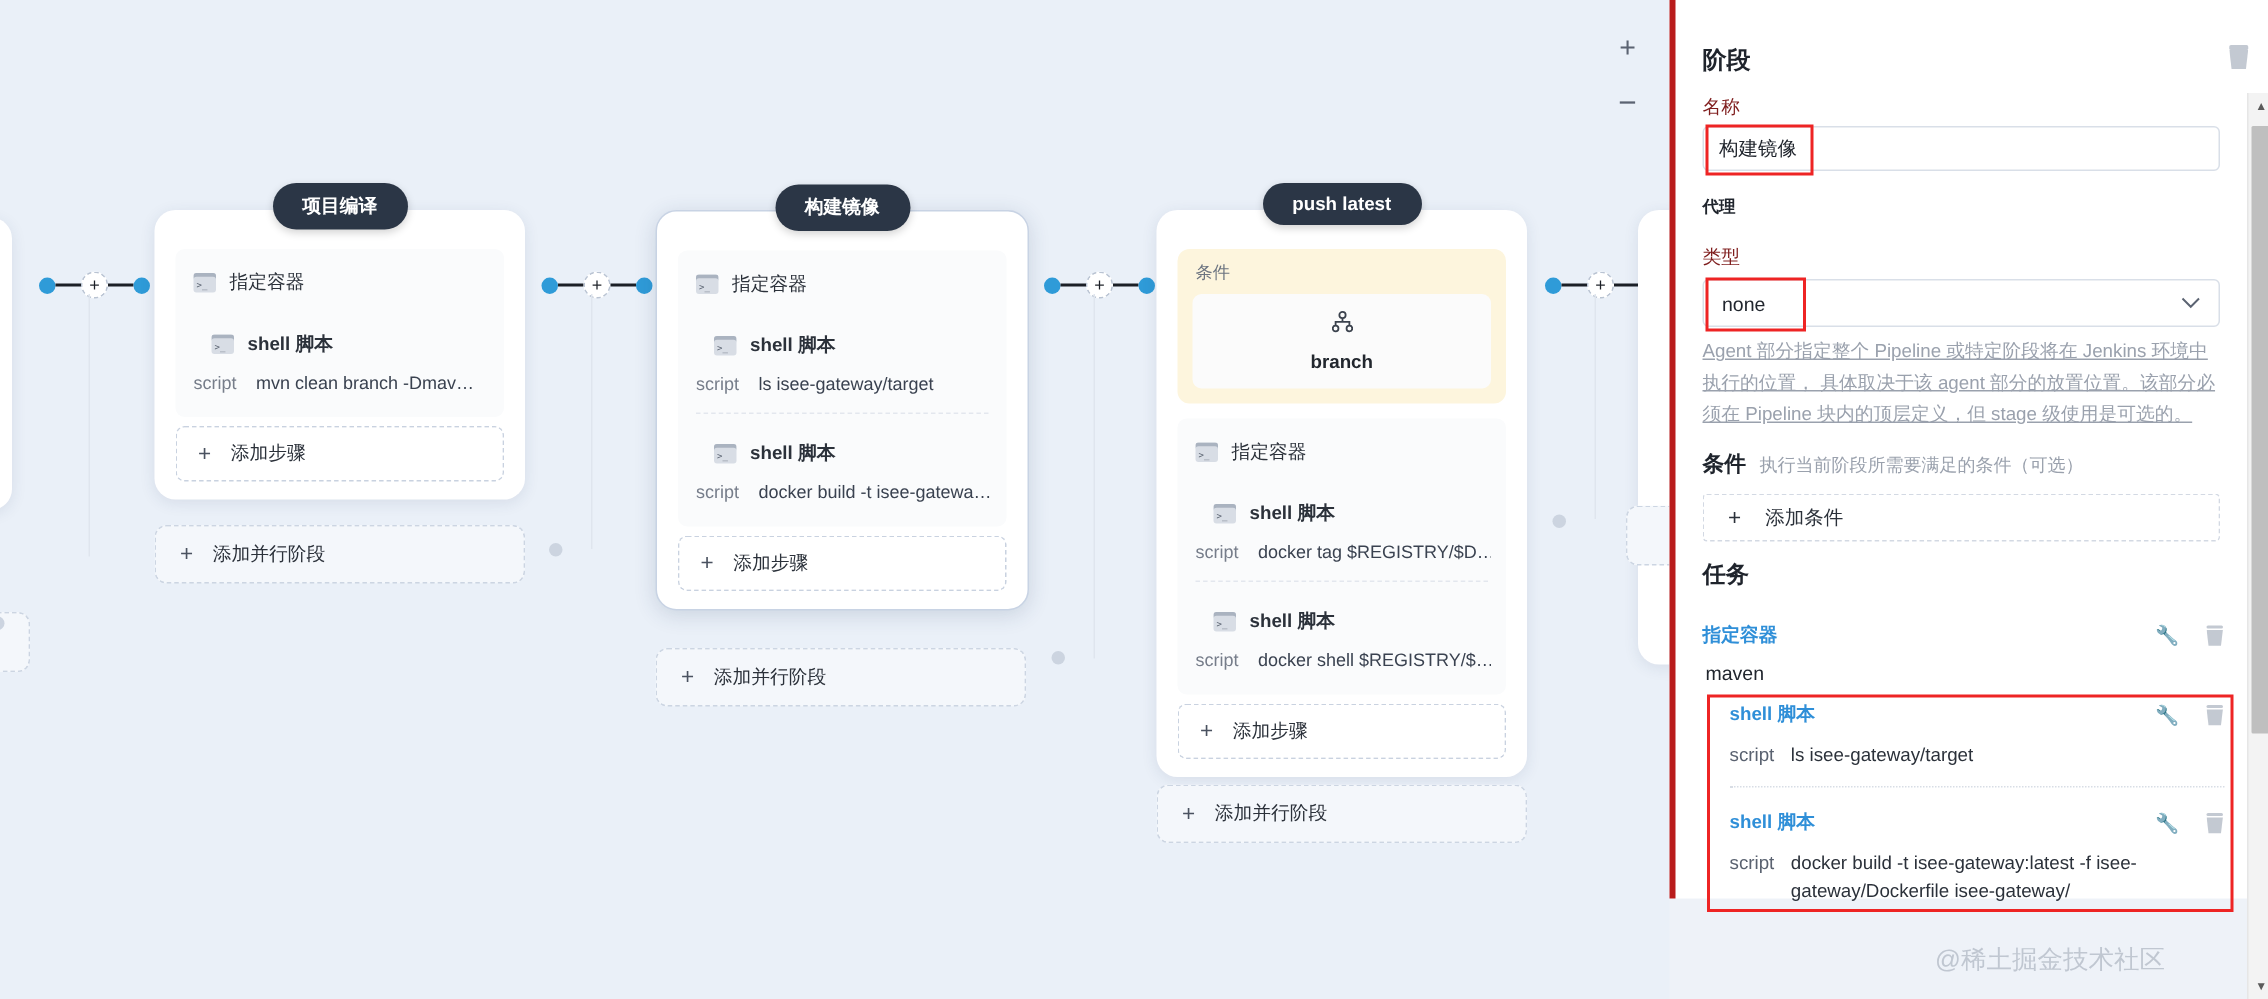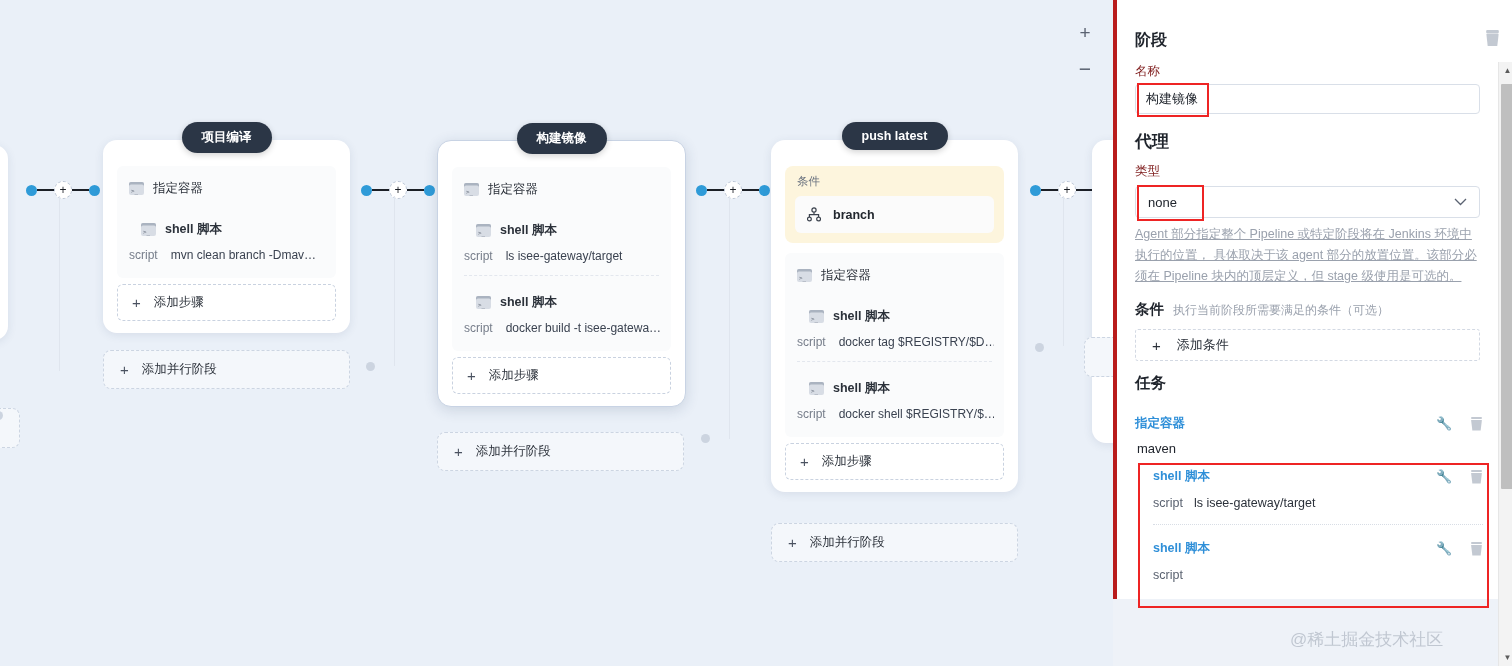--- a/index.html
+++ b/index.html
@@ -23,21 +23,21 @@
   .stage-chip{
     position:absolute;top:-18px;left:50%;transform:translateX(-50%);
     background:#2b3646;color:#fff;border-radius:16px;
     padding:7px 20px;font-size:12.5px;font-weight:700;white-space:nowrap;
     box-shadow:0 2px 6px rgba(0,0,0,.18);
   }
   .stage-body{padding:26px 14px 12px 14px;}
   .block{background:#fafbfc;border-radius:6px;padding:8px 10px 4px;}
   .cond-block{background:#fdf5dd;border-radius:8px;padding:8px 10px 10px;margin-bottom:10px;}
   .cond-label{font-size:11.5px;color:#6c7480;margin:0 0 7px 2px;}
-  .cond-item{background:#fbfbfb;border-radius:6px;padding:11px 12px;display:flex;align-items:center;gap:12px;}
+  .cond-item{background:#fbfbfb;border-radius:6px;padding:11px 12px;display:flex;align-items:center;gap:12px;flex-direction:column;}
   .cond-item .txt{font-size:12.5px;font-weight:700;color:#22272e;}
 
   .row{display:flex;align-items:center;gap:9px;padding:6px 2px;}
   .row .lbl{font-size:12.5px;color:#2b313a;}
   .row .lbl.b{font-weight:700;}
   .script{display:flex;gap:13px;font-size:12px;color:#3a4250;padding:4px 2px 12px 2px;white-space:nowrap;overflow:hidden;}
   .script .k{color:#767d8a;}
   .hr{border-bottom:1px dashed #e3e7ee;margin:0 2px 4px;}
 
   .dashed-btn{
@@ -269,21 +269,21 @@
 
   <div style="position:absolute;left:18px;top:30px;" class="p-h1">阶段</div>
   <div style="position:absolute;left:369px;top:31px;">
     <div class="trash" style="transform:scale(1.15);"></div>
   </div>
 
   <div class="p-lbl" style="position:absolute;left:18px;top:63px;">名称</div>
   <div class="p-input" style="position:absolute;left:18px;top:84px;width:345px;box-sizing:border-box;">构建镜像</div>
   <div class="redbox" style="left:20px;top:83px;width:72px;height:34px;"></div>
 
-  <div class="p-h1" style="position:absolute;left:18px;top:130px;font-size:17px;">代理</div>
+  <div class="p-h1" style="position:absolute;left:18px;top:130px;font-size:11px;">代理</div>
   <div class="p-lbl" style="position:absolute;left:18px;top:163px;">类型</div>
   <div class="p-select" style="position:absolute;left:18px;top:186px;width:345px;box-sizing:border-box;">
     <span>none</span>
     <svg width="13" height="8" viewBox="0 0 13 8">
       <path d="M1 1 L6.5 6.5 L12 1" fill="none" stroke="#5b6372" stroke-width="1.3"></path>
     </svg>
   </div>
   <div class="redbox" style="left:20px;top:185px;width:67px;height:36px;"></div>
 
   <div class="desc" style="position:absolute;left:18px;top:224px;width:348px;text-decoration:underline;">Agent 部分指定整个 Pipeline 或特定阶段将在 Jenkins 环境中执行的位置， 具体取决于该 agent 部分的放置位置。该部分必须在 Pipeline 块内的顶层定义，但 stage 级使用是可选的。</div>
@@ -328,20 +328,21 @@
   <div class="task" style="position:absolute;left:36px;top:540px;width:330px;">
     <div class="task-head">
       <span>shell 脚本</span>
       <span class="task-icons">
         <span class="wrench">🔧</span>
         <span class="trash"></span>
       </span>
     </div>
     <div class="tscript" style="margin-top:9px;">
       <span class="k">script</span>
+      <span>docker build -t isee-gateway:latest -f isee-gateway/Dockerfile isee-gateway/</span>
     </div>
   </div>
   <div class="redbox" style="left:21px;top:463px;width:351px;height:145px;"></div>
 
   <div id="sbar">
     <div class="sb-arrow" id="sb-up">▲</div>
     <div id="sb-thumb"></div>
     <div class="sb-arrow" id="sb-down">▼</div>
   </div>
 </div>

